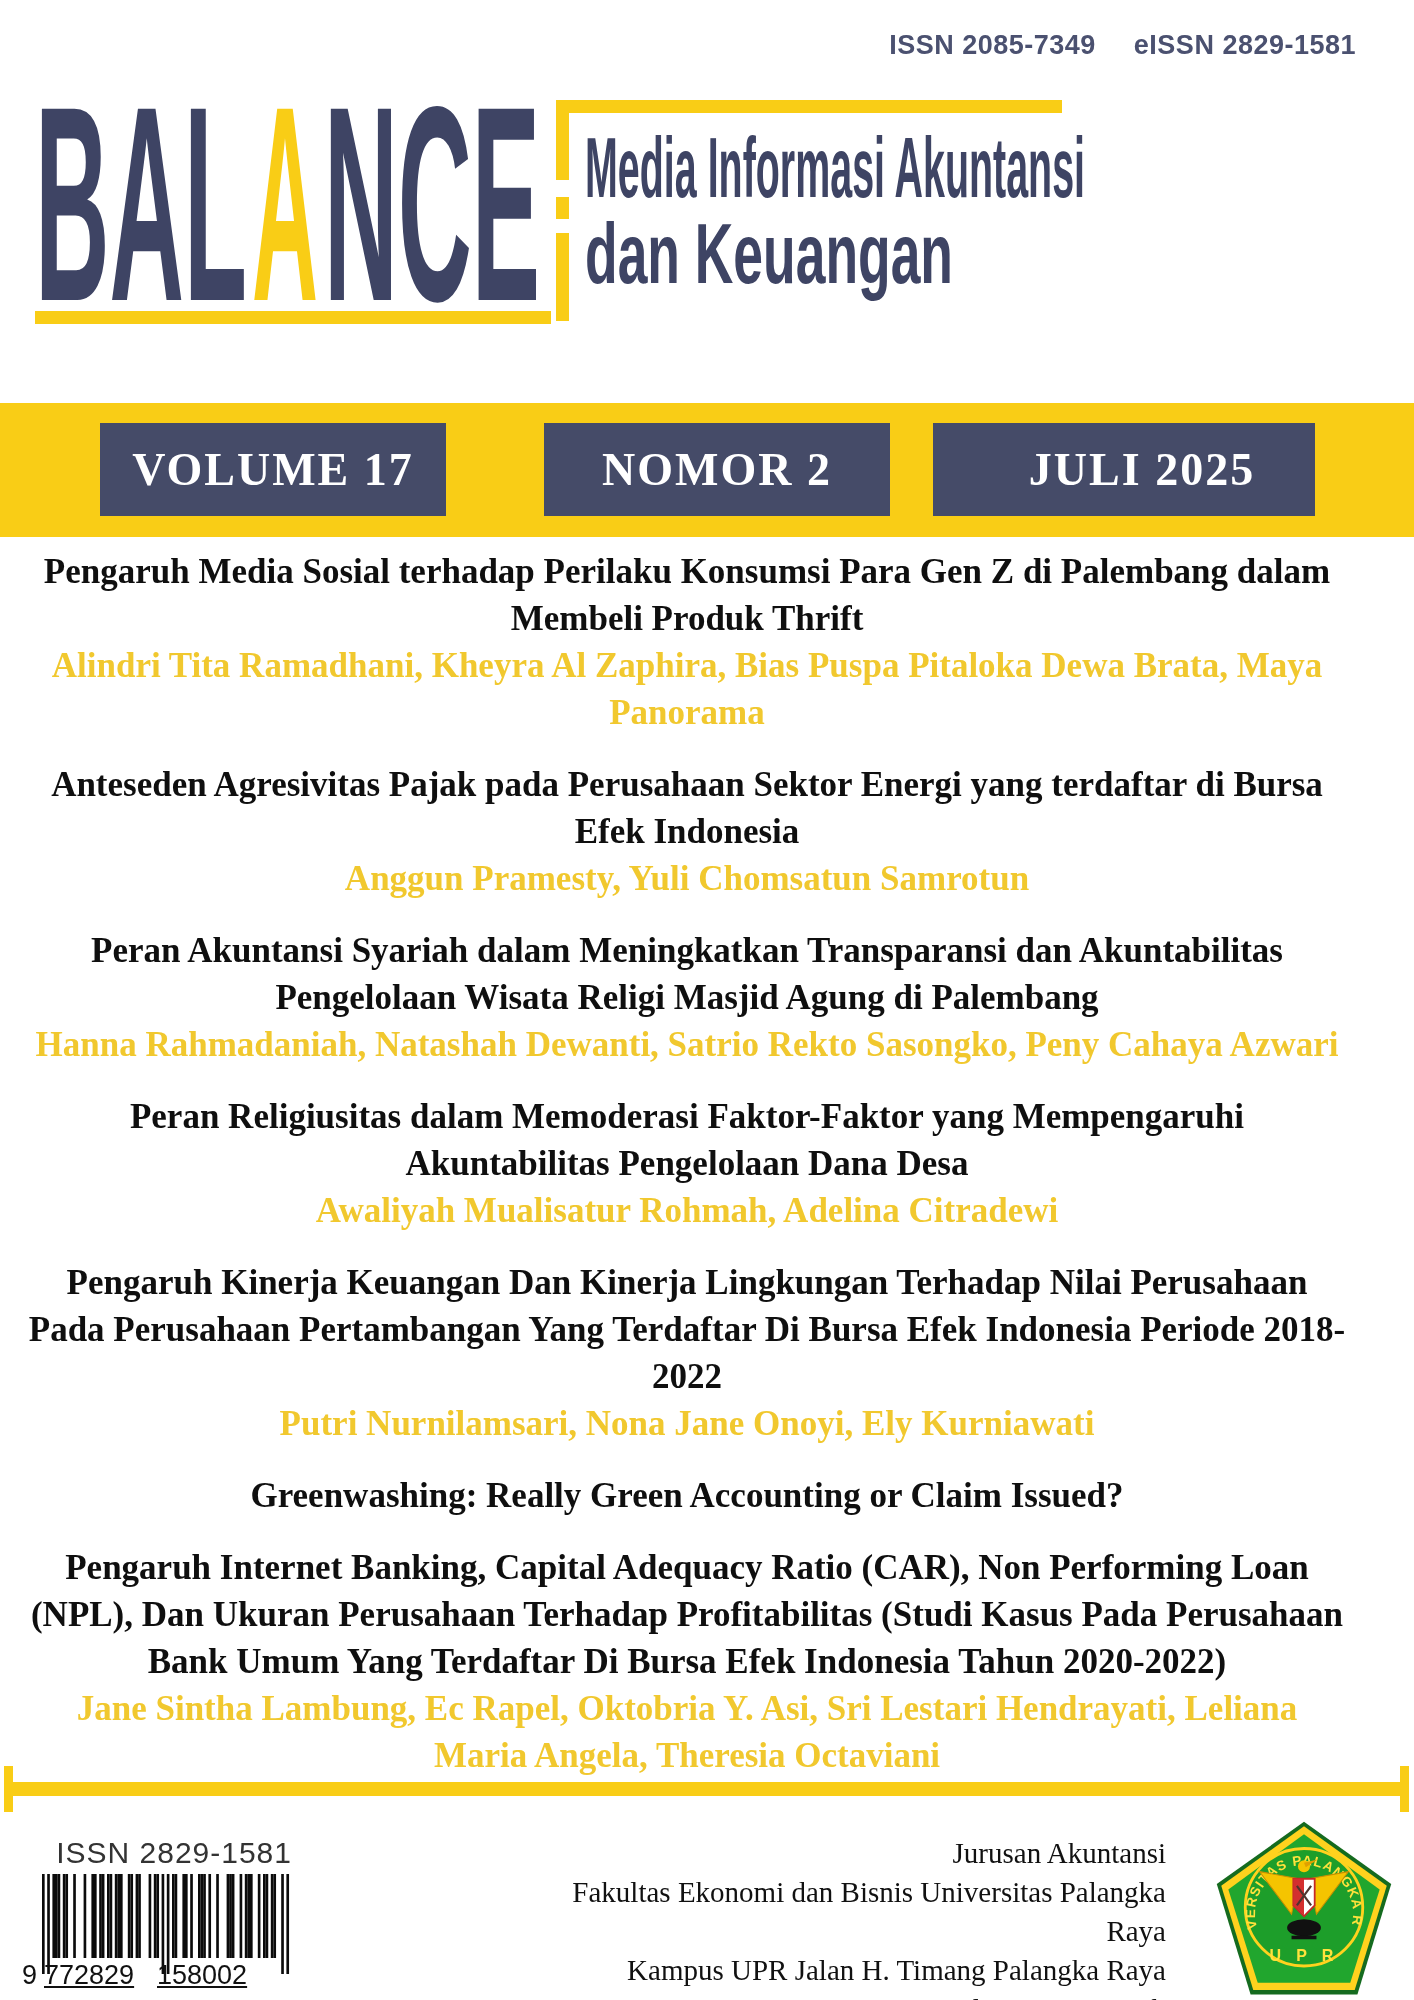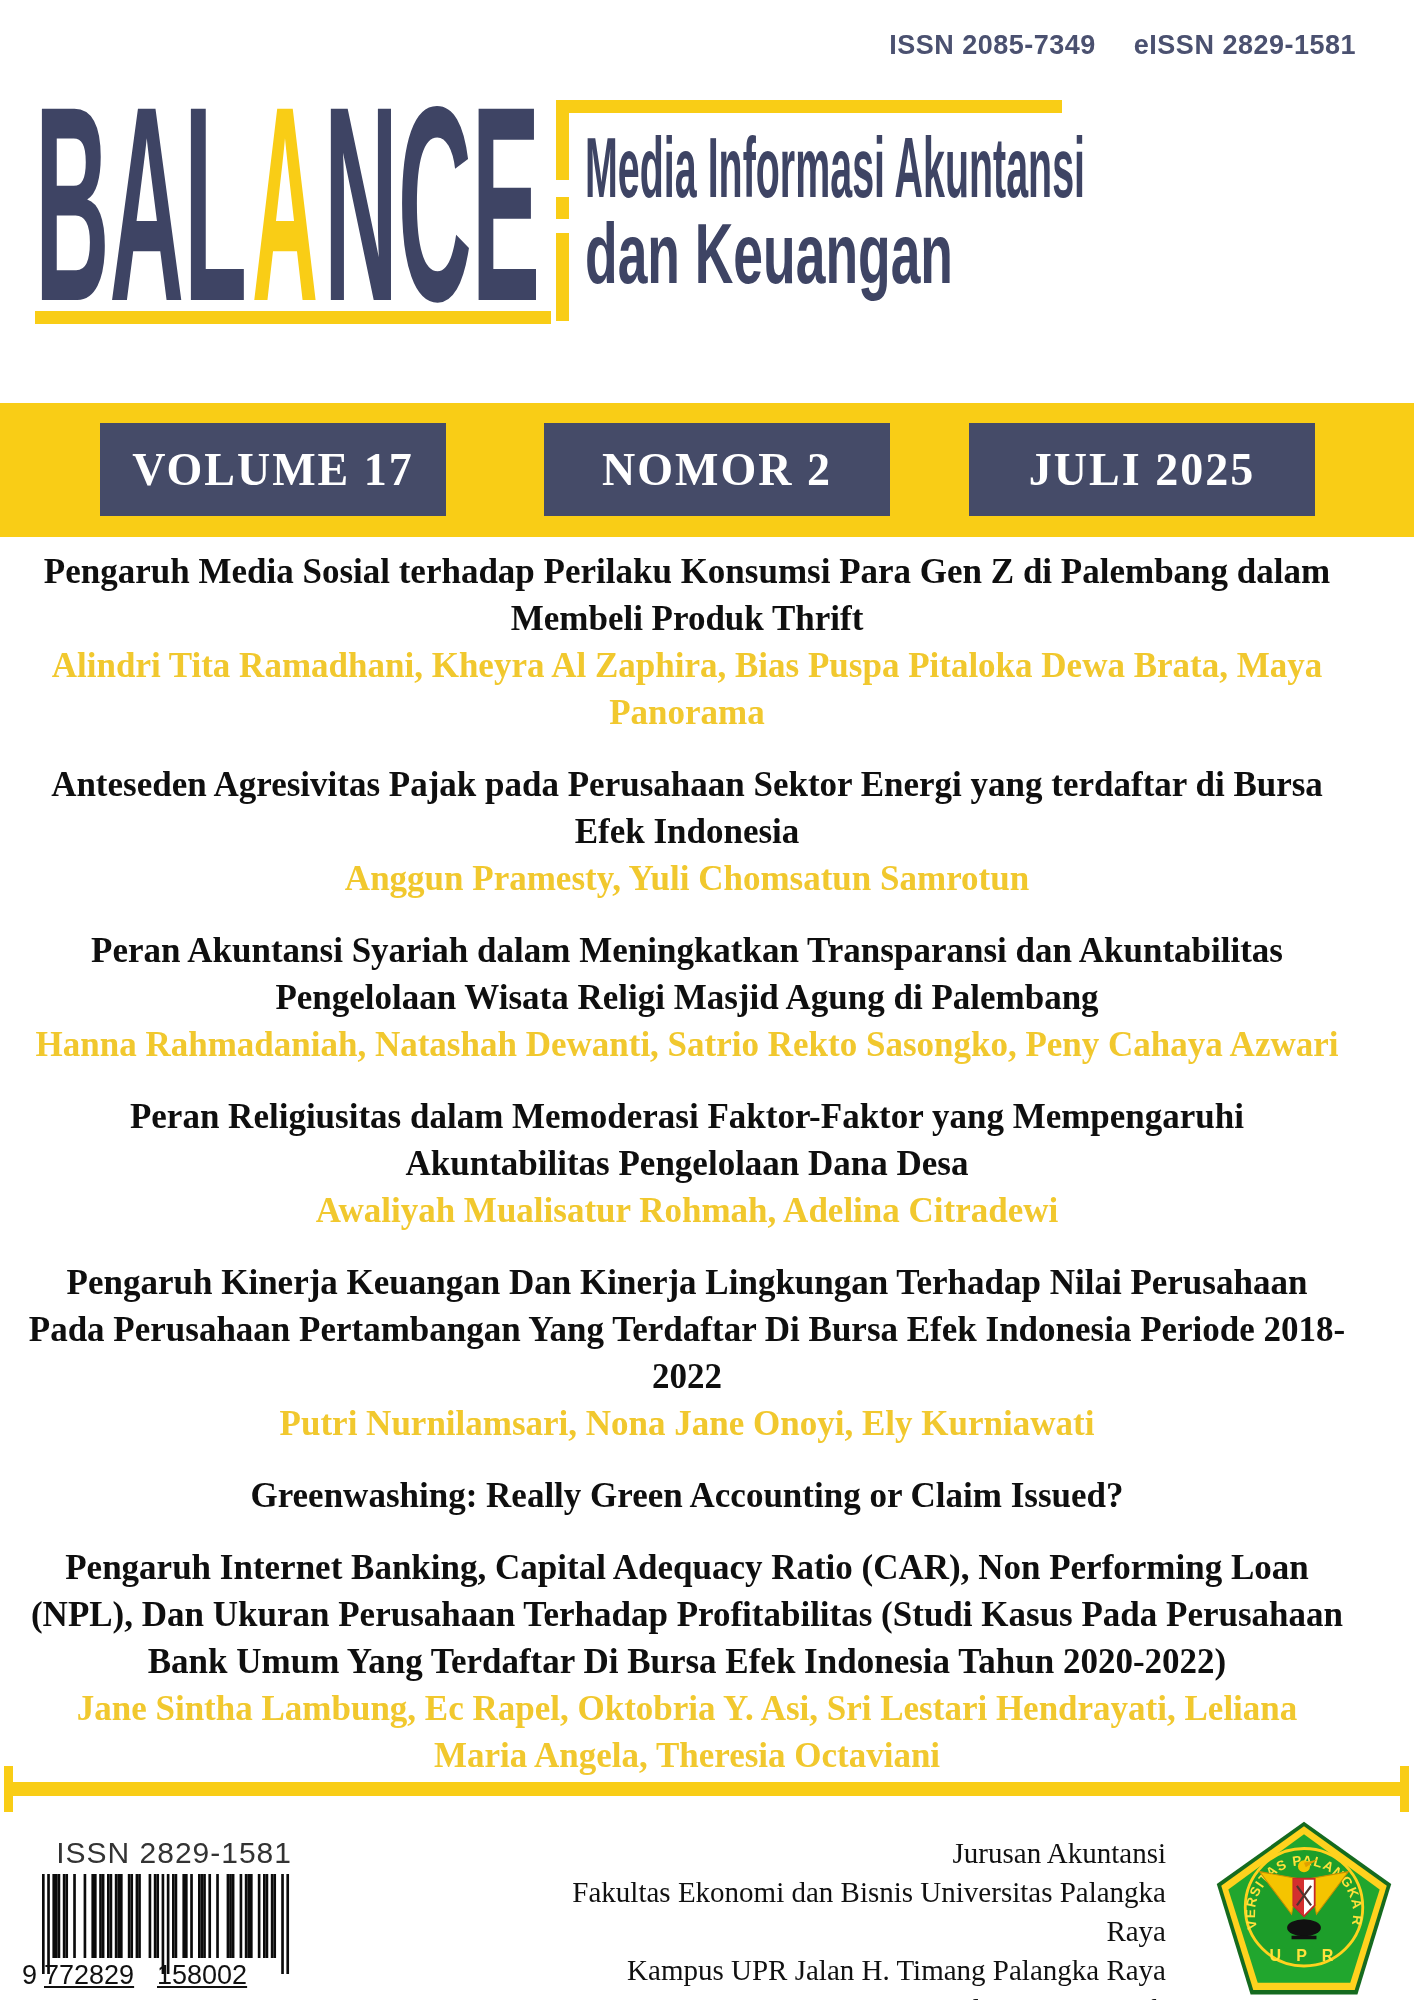--- a/index.html
+++ b/index.html
@@ -19,21 +19,21 @@
   .wordmark{fill:#3E4464;}
   .wordmark-accent{fill:#F9CD16;}
   .tagline{fill:#3E4464;}
 
   
   .issue-band{position:absolute;top:383px;left:0;width:1414px;height:134px;background:#F9CD16;margin-top:20px;}
   .issue-box{position:absolute;top:20px;width:346px;height:93px;background:#454B68;
              display:flex;align-items:center;justify-content:center;
              color:#ffffff;font-family:"Liberation Serif",serif;font-weight:700;
              font-size:46px;letter-spacing:2px;}
-  .issue-box.b1{left:100px;} .issue-box.b2{left:544px;} .issue-box.b3{left:969px;}
+  .issue-box.b1{left:100px;} .issue-box.b2{left:544px;} .issue-box.b3{left:933px;padding-left:36px;}
 
   
   .articles{position:absolute;top:548px;left:28px;width:1318px;text-align:center;}
   .article{margin-bottom:25px;}
   .article-title{font-size:35px;font-weight:700;color:#0f0f0f;line-height:47px;}
   .article-authors{font-size:35px;font-weight:700;color:#F1C82E;line-height:47px;}
 
   
   .divider-svg{position:absolute;top:1760px;left:0;}
 

